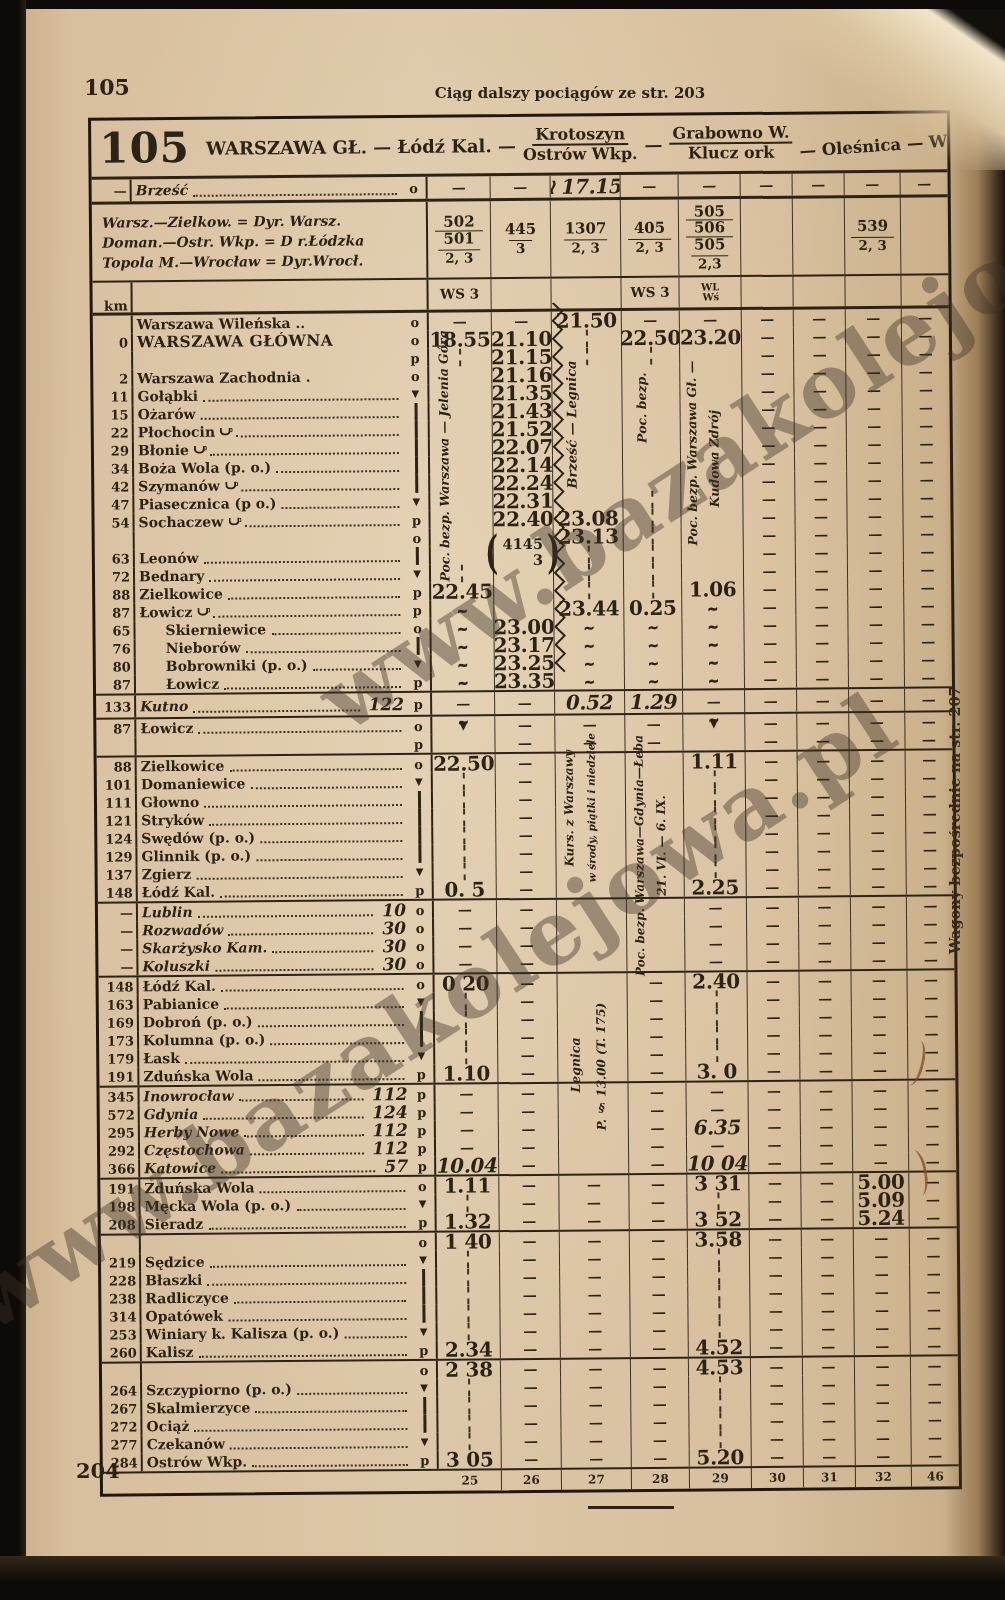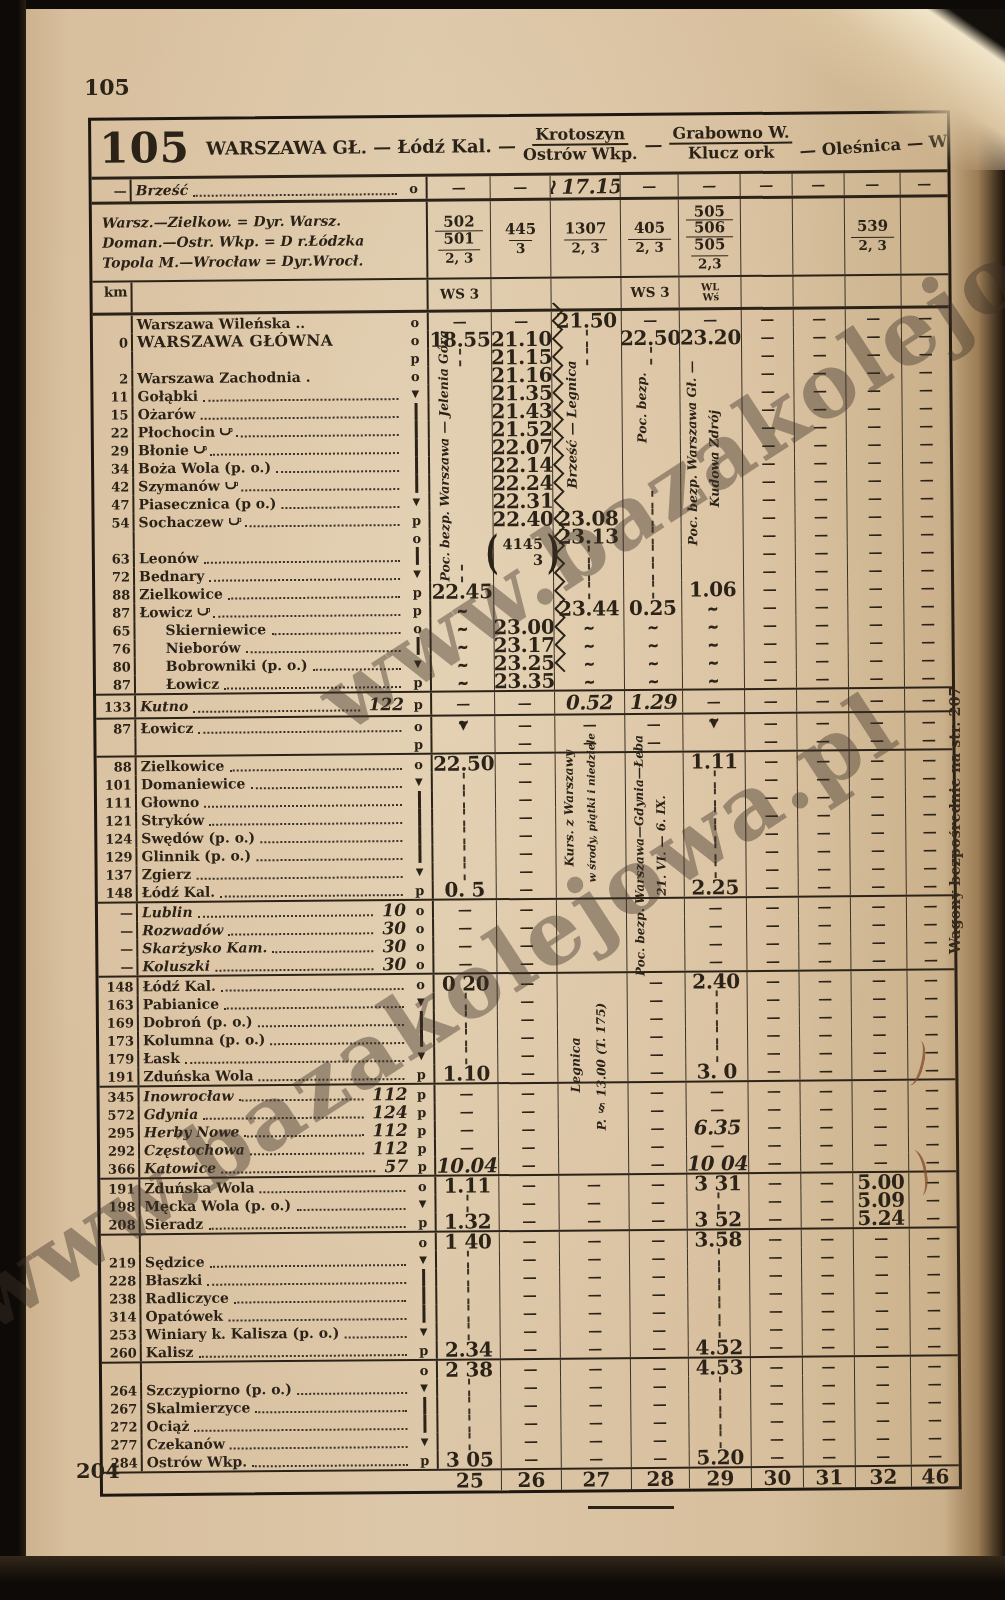--- a/index.html
+++ b/index.html
@@ -74,24 +74,24 @@
   .rk{height:22px;border-top:2.6px solid var(--ink);border-bottom:2.6px solid var(--ink);}
   .tb{height:76px;border-bottom:2.4px solid var(--ink);}
   .info{grid-column:1/4;display:flex;flex-direction:column;justify-content:center;padding-left:10px;
         border-right:2.6px solid var(--ink);font-style:italic;font-weight:bold;font-size:14px;line-height:1.45;white-space:nowrap;}
   .tcol{display:flex;flex-direction:column;align-items:center;justify-content:center;overflow:hidden;}
   .num{font-weight:bold;font-size:15px;line-height:1.05;padding:0 8px;}
   .num.nb{border-bottom:1.8px solid var(--ink);}
   .cls{font-weight:bold;font-size:13.5px;border-top:1.8px solid var(--ink);margin-top:2px;padding:1px 7px 0;}
   .sh{height:30px;border-bottom:3px solid var(--ink);}
   .sh .cell{font-weight:bold;font-size:13.5px;}
-  .sh .kc{align-items:flex-end;padding-bottom:14px;}
+  .sh .kc{align-items:flex-end;padding-bottom:0;}
   .tag2{display:flex;flex-direction:column;align-items:flex-end;line-height:1;font-size:10px;}
   .foot{height:20px;border-top:2.6px solid var(--ink);}
-  .fn{font-weight:bold;font-size:20px;}
+  .fn{font-weight:bold;font-size:12px;}
   .nob{border:none;}
 
   .vnote{position:absolute;writing-mode:vertical-rl;transform:rotate(180deg);font-style:italic;font-weight:bold;
      font-size:12.5px;color:var(--ink);white-space:nowrap;display:flex;align-items:center;justify-content:center;width:16px;z-index:5;}
   .n1{left:342px;top:240px;height:196px;}
   .n2{left:470px;top:224px;height:168px;font-size:13px;}
   .n3{left:540px;top:240px;height:104px;}
   .n4a{left:590px;top:222px;height:232px;}
   .n4b{left:612px;top:248px;height:190px;}
   .n6a{left:464px;top:624px;height:136px;font-size:12px;}
@@ -111,20 +111,21 @@
 <div class="scan">
   <div class="edge-top"></div>
   <div class="edge-left"></div>
   <div class="edge-right"></div>
   <div class="curl"></div>
   <div class="edge-bottom"></div>
   <div class="mark1"></div>
   <div class="mark2"></div>
 
   <div class="hnum">105</div>
+  <div class="hcenter">Ciąg dalszy pociągów ze str. 203</div>
 
   <div class="frame">
     <div class="titlebar">
       <span class="tnum">105</span>
       <span class="troute">
         <span>WARSZAWA GŁ. — Łódź Kal. —</span>
         <span class="frac">
           <span class="ftop">Krotoszyn</span>
           <span>Ostrów Wkp.</span>
         </span>

